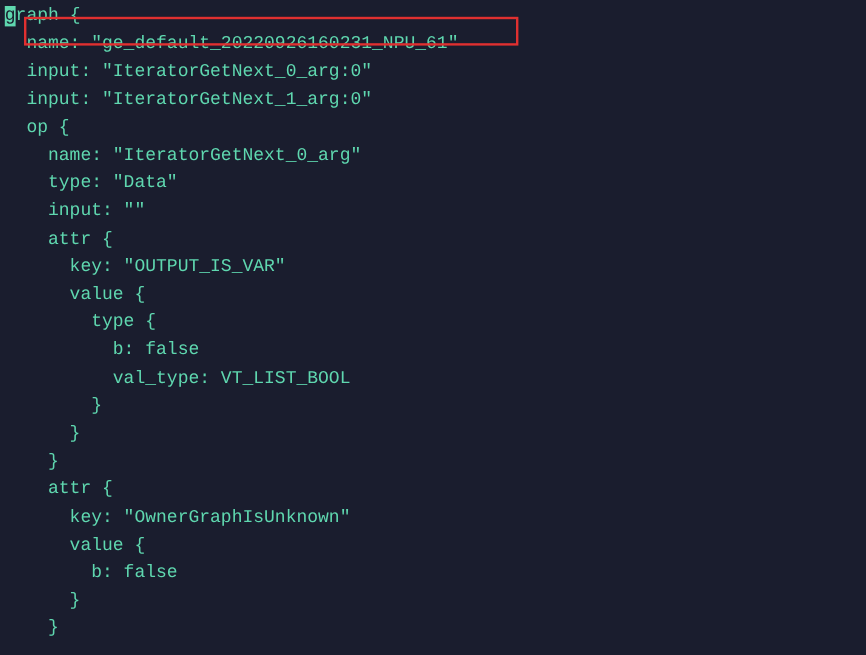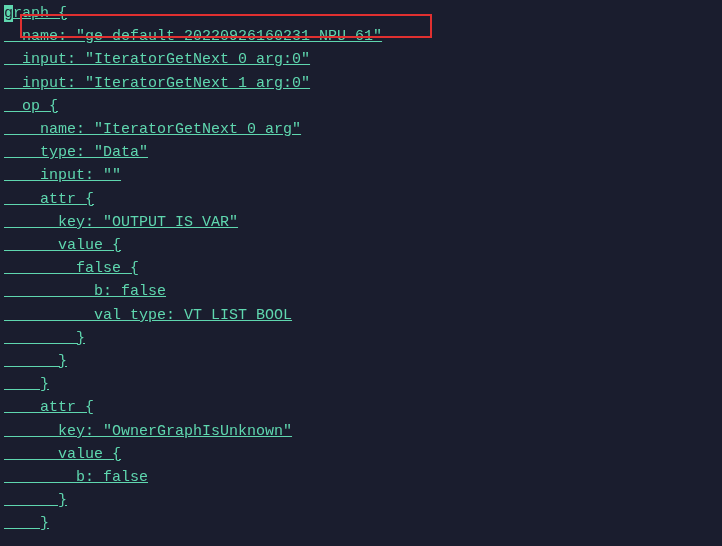--- a/index.html
+++ b/index.html
@@ -8,21 +8,21 @@
     width: 722px;
     height: 546px;
     font-family: 'Consolas', 'Monaco', 'Courier New', monospace;
     font-size: 15px;
     line-height: 23.2px;
     color: #5fd7af;
     overflow: hidden;
     padding: 2px 0 0 0;
     position: relative;
   }
-  .line { white-space: pre; padding-left: 4px; text-decoration: underline; }
+  .line { white-space: pre; padding-left: 4px; }
   .cursor-g {
     background: #5fd7af;
     color: #1a1d2e;
     padding: 0 0px;
   }
   .highlight-box {
     position: absolute;
     border: 2px solid #e03030;
     left: 20px;
     top: 14px;
@@ -38,21 +38,21 @@
 <div class="line">  name: "ge_default_20220926160231_NPU_61"</div>
 <div class="line">  input: "IteratorGetNext_0_arg:0"</div>
 <div class="line">  input: "IteratorGetNext_1_arg:0"</div>
 <div class="line">  op {</div>
 <div class="line">    name: "IteratorGetNext_0_arg"</div>
 <div class="line">    type: "Data"</div>
 <div class="line">    input: ""</div>
 <div class="line">    attr {</div>
 <div class="line">      key: "OUTPUT_IS_VAR"</div>
 <div class="line">      value {</div>
-<div class="line">        false {</div>
+<div class="line">        type {</div>
 <div class="line">          b: false</div>
 <div class="line">          val_type: VT_LIST_BOOL</div>
 <div class="line">        }</div>
 <div class="line">      }</div>
 <div class="line">    }</div>
 <div class="line">    attr {</div>
 <div class="line">      key: "OwnerGraphIsUnknown"</div>
 <div class="line">      value {</div>
 <div class="line">        b: false</div>
 <div class="line">      }</div>

